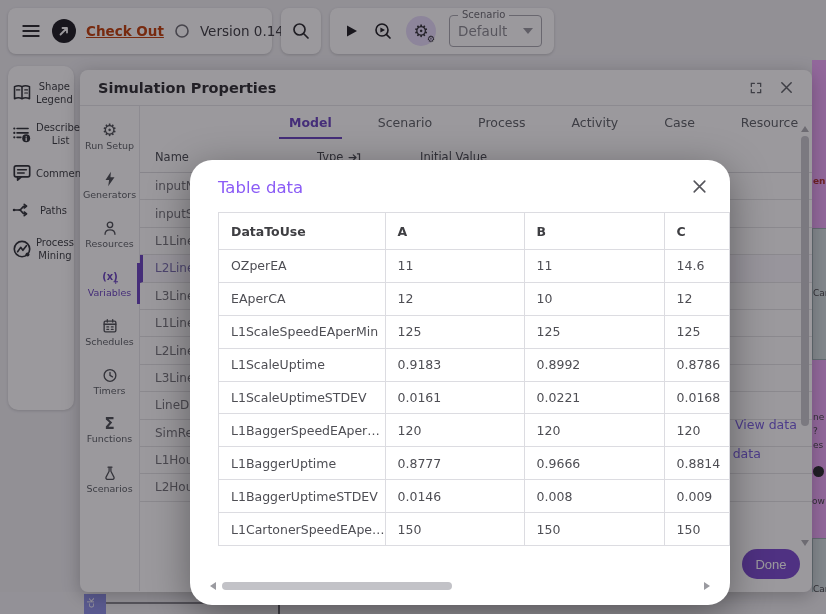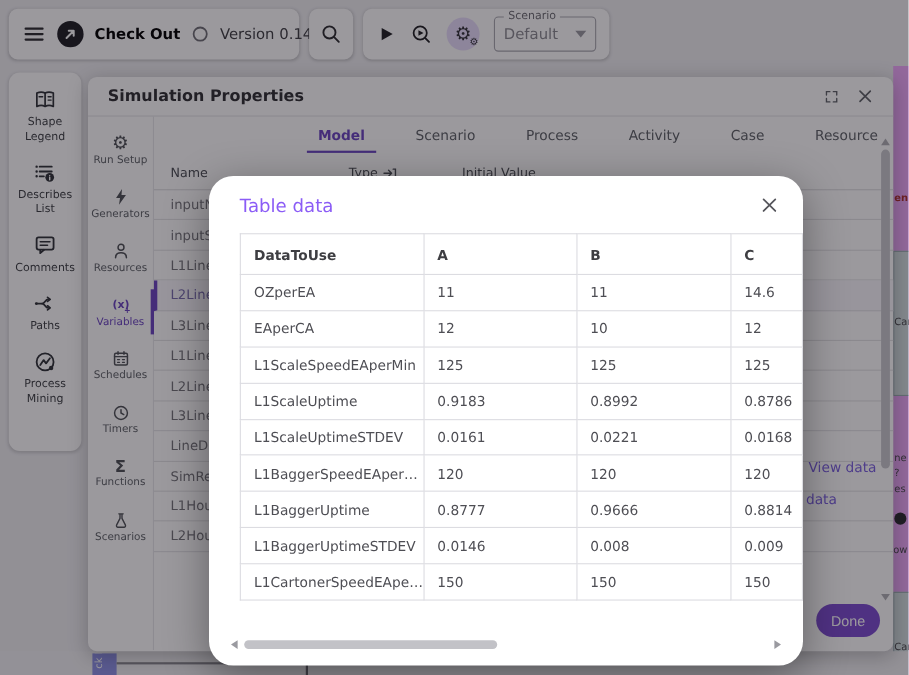--- a/index.html
+++ b/index.html
@@ -5,37 +5,37 @@
   html,body{margin:0;padding:0;}
   body{font-family:"DejaVu Sans","Liberation Sans",sans-serif;}
   .app{position:relative;width:826px;height:614px;background:#efeff2;overflow:hidden;}
 
   
   .tgroup{position:absolute;top:8px;height:46px;background:#ffffff;border-radius:8px;
           box-shadow:0 1px 3px rgba(0,0,0,.18);display:flex;align-items:center;z-index:5;}
   .tg1{left:8px;width:264px;padding:0 12px;box-sizing:border-box;gap:10px;}
   .tg2{left:281px;width:40px;justify-content:center;}
   .tg3{left:330px;width:224px;padding:0 12px;box-sizing:border-box;gap:13px;}
-  .tool-label{font-size:13.5px;color:#000000;font-weight:600;white-space:nowrap;}
+  .tool-label{font-size:13.5px;color:#c2410c;font-weight:600;white-space:nowrap;text-decoration:underline;}
   .tool-label2{font-size:13.5px;color:#3f3f44;font-weight:400;white-space:nowrap;}
   .logo-circle{width:24px;height:24px;border-radius:50%;background:#1e1e24;display:flex;align-items:center;justify-content:center;flex:none;}
   .gear-wrap{width:30px;height:30px;border-radius:50%;background:#e7dcfb;display:flex;align-items:center;justify-content:center;position:relative;flex:none;}
   .gear-glyph{font-size:17px;color:#33333a;line-height:1;}
   .gear-badge{position:absolute;right:1px;bottom:2px;font-size:9px;color:#33333a;line-height:1;}
   .scen-field{position:relative;width:100px;height:32px;border:1px solid #a9a9b0;border-radius:4px;
               display:flex;align-items:center;padding:0 8px;box-sizing:border-box;justify-content:space-between;}
   .scen-legend{position:absolute;top:-7px;left:8px;background:#ffffff;padding:0 4px;font-size:10px;color:#6e6e74;}
   .scen-value{font-size:13.5px;color:#8b8b92;}
   .caret{width:0;height:0;border-left:5px solid transparent;border-right:5px solid transparent;border-top:6px solid #9a9aa1;}
 
   
   .sidebar{position:absolute;left:8px;top:66px;width:66px;height:344px;background:#ffffff;border-radius:10px;
            box-shadow:0 1px 3px rgba(0,0,0,.15);display:flex;flex-direction:column;align-items:center;
            padding-top:14px;box-sizing:border-box;gap:15px;z-index:5;}
-  .sb-item{display:flex;flex-direction:column;align-items:center;gap:3px;width:60px;justify-content:space-between;}
+  .sb-item{display:flex;flex-direction:row;align-items:center;gap:3px;width:60px;justify-content:space-between;}
   .sb-label{font-size:10px;color:#3c3f43;text-align:center;line-height:1.3;width:56px;}
 
   
   .canvas-bit{position:absolute;z-index:1;}
   .frag{position:absolute;font-size:9px;color:#4a4a4e;white-space:nowrap;}
 
   
   .dialog{position:absolute;left:80px;top:70px;width:732px;height:522px;background:#ffffff;border-radius:8px;
           box-shadow:0 4px 18px rgba(0,0,0,.25);z-index:10;}
   .dlg-titlebar{height:36px;border-bottom:1px solid #e5e5e8;display:flex;align-items:center;padding:0 18px;box-sizing:border-box;}

